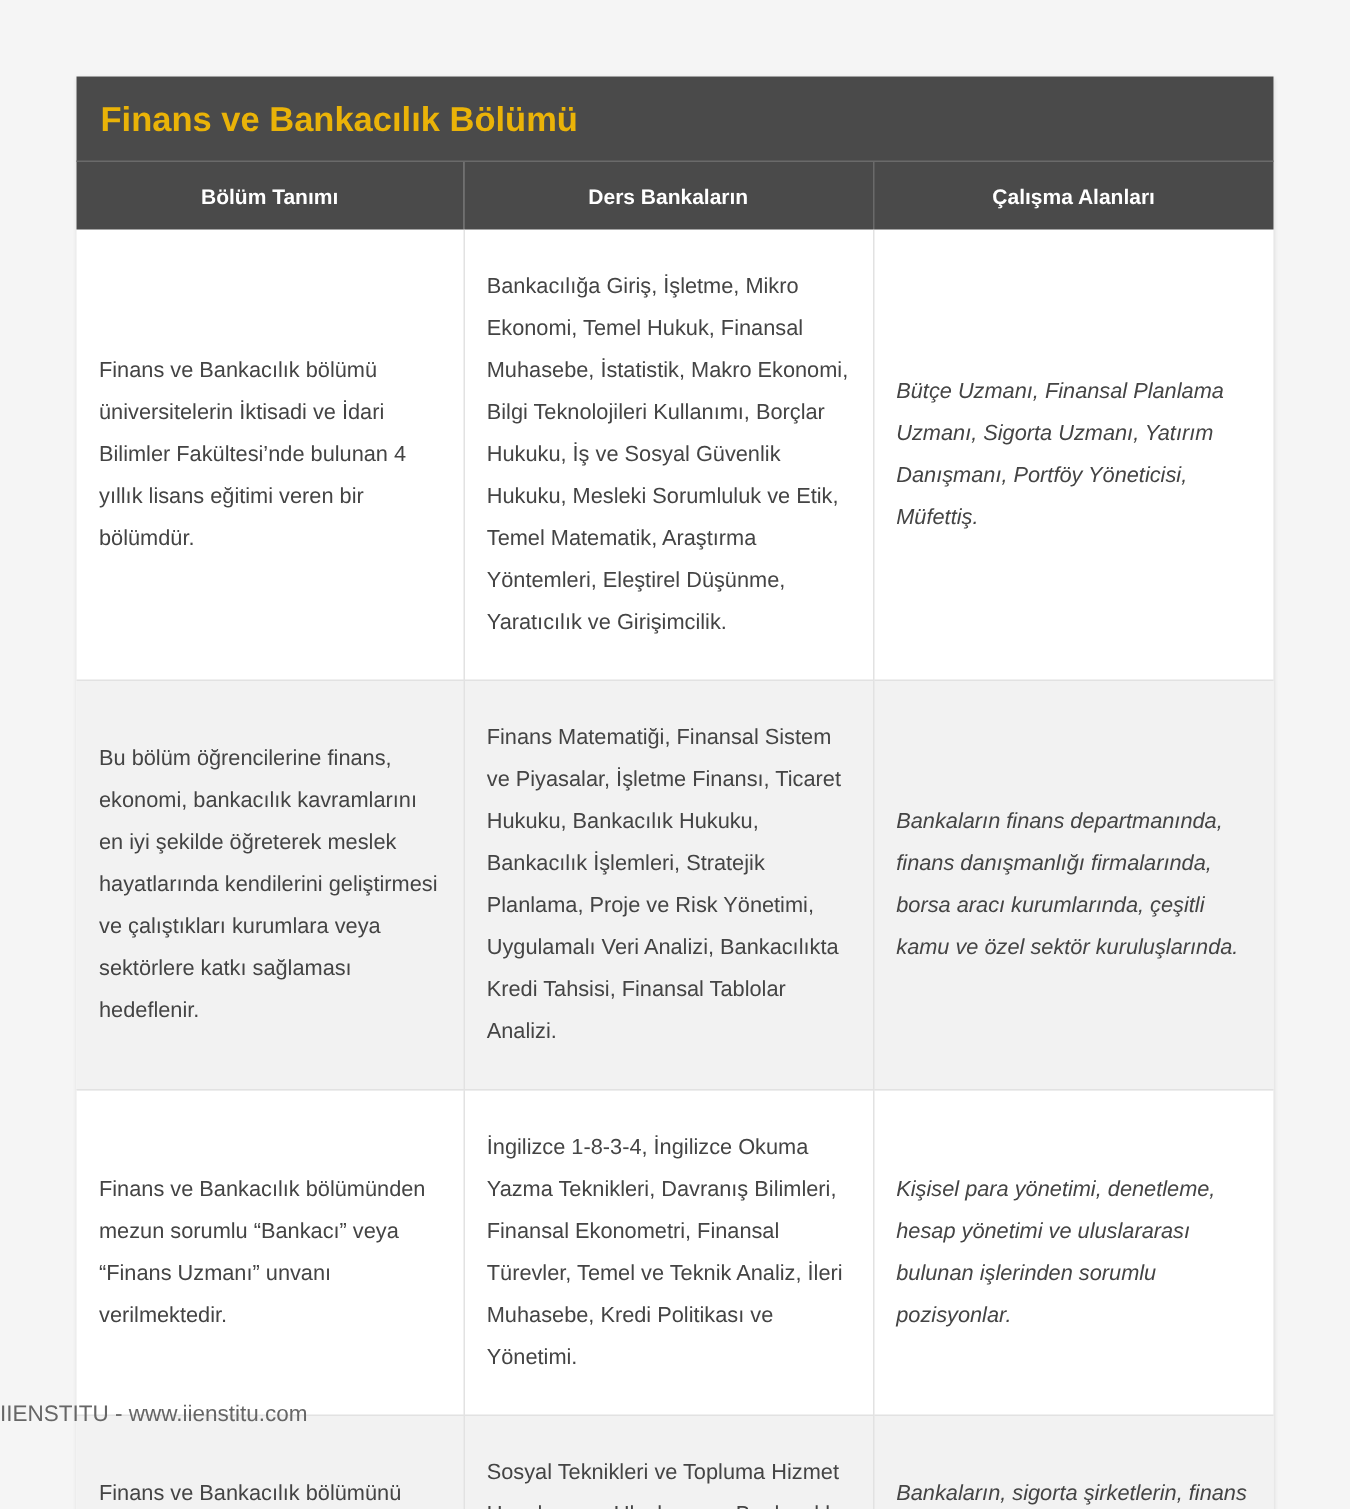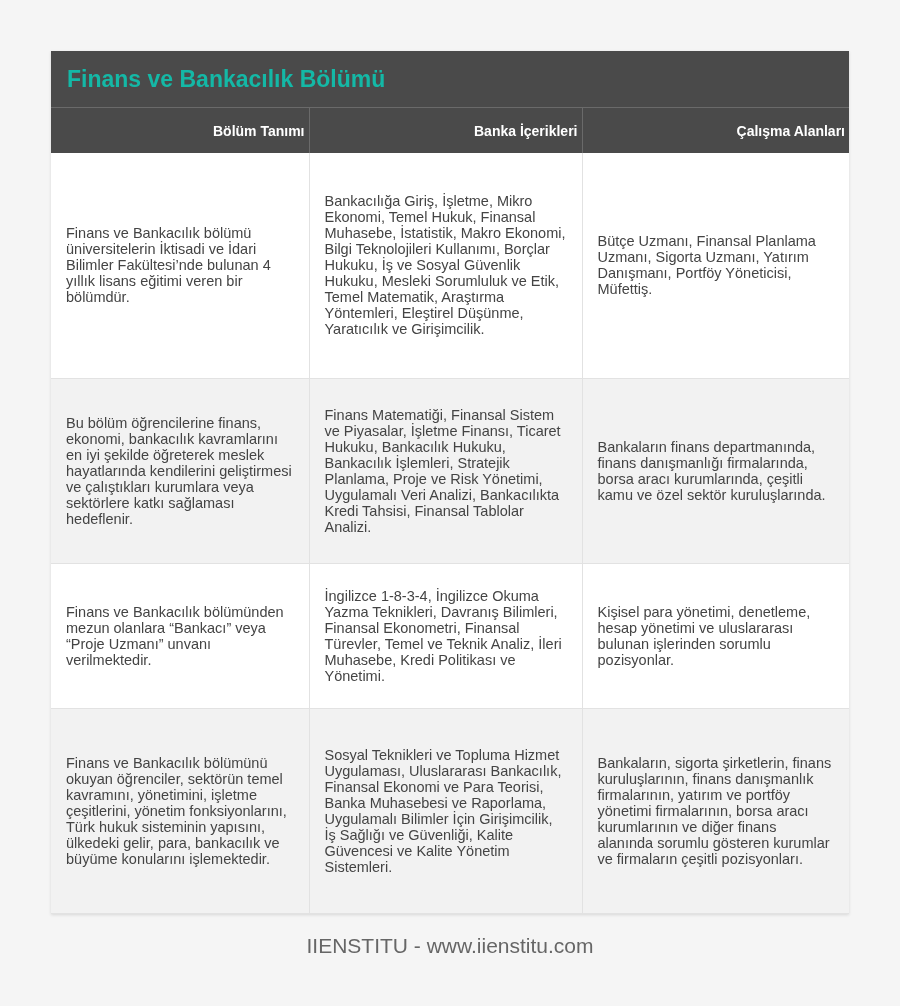--- a/index.html
+++ b/index.html
@@ -17,21 +17,21 @@
     .card {
       position: absolute;
       left: 51px;
       top: 51px;
       width: 798px;
       background: #ffffff;
       box-shadow: 0 1px 3px rgba(0,0,0,0.12);
     }
     .title-bar {
       background: #4a4a4a;
-      color: #14b8a6;
+      color: #eab308;
       height: 57px;
       display: flex;
       align-items: center;
       padding-left: 16px;
       font-size: 23px;
       font-weight: bold;
       border-bottom: 1px solid #6a6a6a;
       box-sizing: border-box;
     }
     table {
@@ -40,84 +40,83 @@
       table-layout: fixed;
     }
     col.c1 { width: 258px; }
     col.c2 { width: 273px; }
     col.c3 { width: 267px; }
     thead th {
       background: #4a4a4a;
       color: #ffffff;
       font-size: 14px;
       font-weight: bold;
-      text-align: right;
+      text-align: center;
       height: 45px;
       padding: 0 4px;
       border-right: 1px solid #6a6a6a;
       box-sizing: border-box;
     }
     thead th:last-child { border-right: none; margin-left: 32px; }
     tbody td {
       font-size: 14.5px;
-      line-height: 16px;
+      line-height: 28px;
       color: #444444;
       vertical-align: middle;
-      padding: 8px 15px;
+      padding: 24px 15px;
       border-right: 1px solid #e2e2e2;
       border-bottom: 1px solid #e2e2e2;
       box-sizing: border-box;
     }
-    tbody td:last-child { border-right: none; }
+    tbody td:last-child { border-right: none; font-style: italic; }
     tbody tr.alt td { background: #f2f2f2; }
     tbody tr.r1 { height: 225px; }
     tbody tr.r2 { height: 185px; }
     tbody tr.r3 { height: 145px; }
     tbody tr.r4 { height: 205px; }
     .footer {
       position: absolute;
       left: 0;
       top: 934px;
       width: 900px;
-      text-align: center;
-      font-size: 21px;
+      font-size: 15px;
       color: #666666;
     }
   </style>
 </head>
 <body>
 
 <div class="card">
   <div class="title-bar">Finans ve Bankacılık Bölümü</div>
   <table>
     <colgroup>
       <col class="c1">
         <col class="c2">
         <col class="c3">
     </colgroup>
     <thead>
       <tr>
         <th>Bölüm Tanımı</th>
-        <th>Banka İçerikleri</th>
+        <th>Ders Bankaların</th>
         <th>Çalışma Alanları</th>
       </tr>
     </thead>
     <tbody>
       <tr class="r1">
         <td>Finans ve Bankacılık bölümü üniversitelerin İktisadi ve İdari Bilimler Fakültesi’nde bulunan 4 yıllık lisans eğitimi veren bir bölümdür.</td>
         <td>Bankacılığa Giriş, İşletme, Mikro Ekonomi, Temel Hukuk, Finansal Muhasebe, İstatistik, Makro Ekonomi, Bilgi Teknolojileri Kullanımı, Borçlar Hukuku, İş ve Sosyal Güvenlik Hukuku, Mesleki Sorumluluk ve Etik, Temel Matematik, Araştırma Yöntemleri, Eleştirel Düşünme, Yaratıcılık ve Girişimcilik.</td>
         <td>Bütçe Uzmanı, Finansal Planlama Uzmanı, Sigorta Uzmanı, Yatırım Danışmanı, Portföy Yöneticisi, Müfettiş.</td>
       </tr>
       <tr class="r2 alt">
         <td>Bu bölüm öğrencilerine finans, ekonomi, bankacılık kavramlarını en iyi şekilde öğreterek meslek hayatlarında kendilerini geliştirmesi ve çalıştıkları kurumlara veya sektörlere katkı sağlaması hedeflenir.</td>
         <td>Finans Matematiği, Finansal Sistem ve Piyasalar, İşletme Finansı, Ticaret Hukuku, Bankacılık Hukuku, Bankacılık İşlemleri, Stratejik Planlama, Proje ve Risk Yönetimi, Uygulamalı Veri Analizi, Bankacılıkta Kredi Tahsisi, Finansal Tablolar Analizi.</td>
         <td>Bankaların finans departmanında, finans danışmanlığı firmalarında, borsa aracı kurumlarında, çeşitli kamu ve özel sektör kuruluşlarında.</td>
       </tr>
       <tr class="r3">
-        <td>Finans ve Bankacılık bölümünden mezun olanlara “Bankacı” veya “Proje Uzmanı” unvanı verilmektedir.</td>
+        <td>Finans ve Bankacılık bölümünden mezun sorumlu “Bankacı” veya “Finans Uzmanı” unvanı verilmektedir.</td>
         <td>İngilizce 1-8-3-4, İngilizce Okuma Yazma Teknikleri, Davranış Bilimleri, Finansal Ekonometri, Finansal Türevler, Temel ve Teknik Analiz, İleri Muhasebe, Kredi Politikası ve Yönetimi.</td>
         <td>Kişisel para yönetimi, denetleme, hesap yönetimi ve uluslararası bulunan işlerinden sorumlu pozisyonlar.</td>
       </tr>
       <tr class="r4 alt">
         <td>Finans ve Bankacılık bölümünü okuyan öğrenciler, sektörün temel kavramını, yönetimini, işletme çeşitlerini, yönetim fonksiyonlarını, Türk hukuk sisteminin yapısını, ülkedeki gelir, para, bankacılık ve büyüme konularını işlemektedir.</td>
         <td>Sosyal Teknikleri ve Topluma Hizmet Uygulaması, Uluslararası Bankacılık, Finansal Ekonomi ve Para Teorisi, Banka Muhasebesi ve Raporlama, Uygulamalı Bilimler İçin Girişimcilik, İş Sağlığı ve Güvenliği, Kalite Güvencesi ve Kalite Yönetim Sistemleri.</td>
         <td>Bankaların, sigorta şirketlerin, finans kuruluşlarının, finans danışmanlık firmalarının, yatırım ve portföy yönetimi firmalarının, borsa aracı kurumlarının ve diğer finans alanında sorumlu gösteren kurumlar ve firmaların çeşitli pozisyonları.</td>
       </tr>
     </tbody>
   </table>

